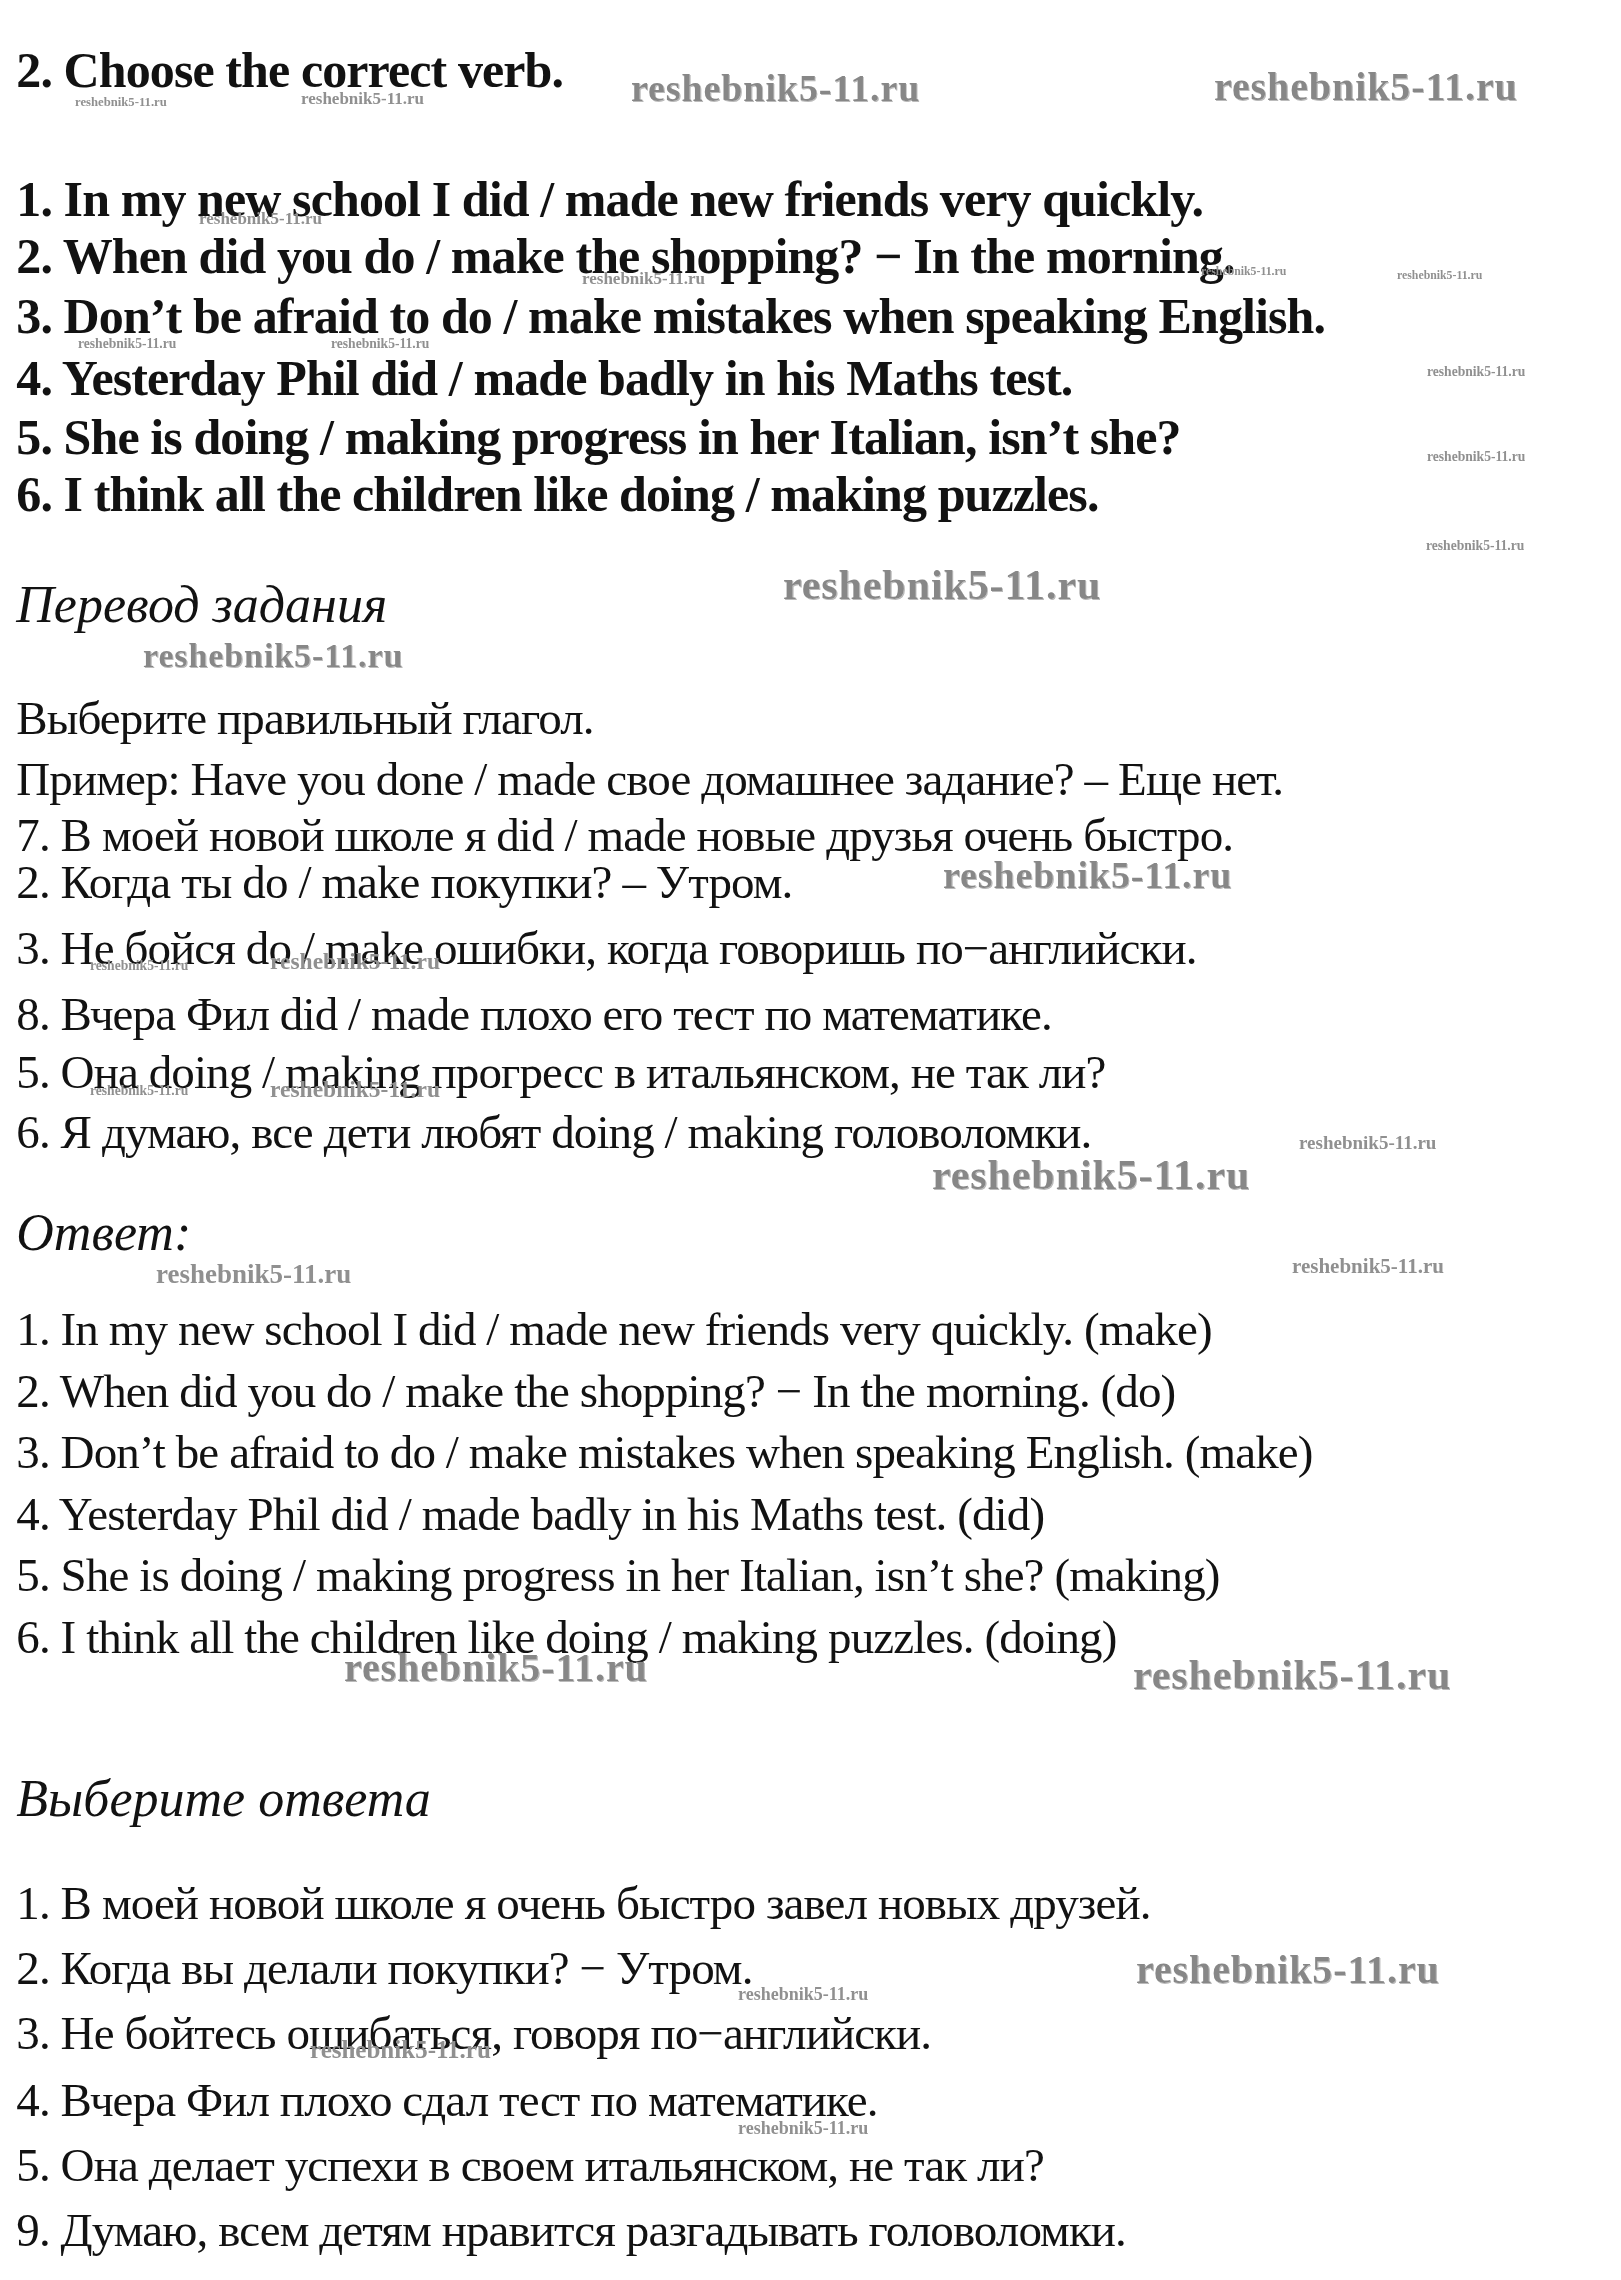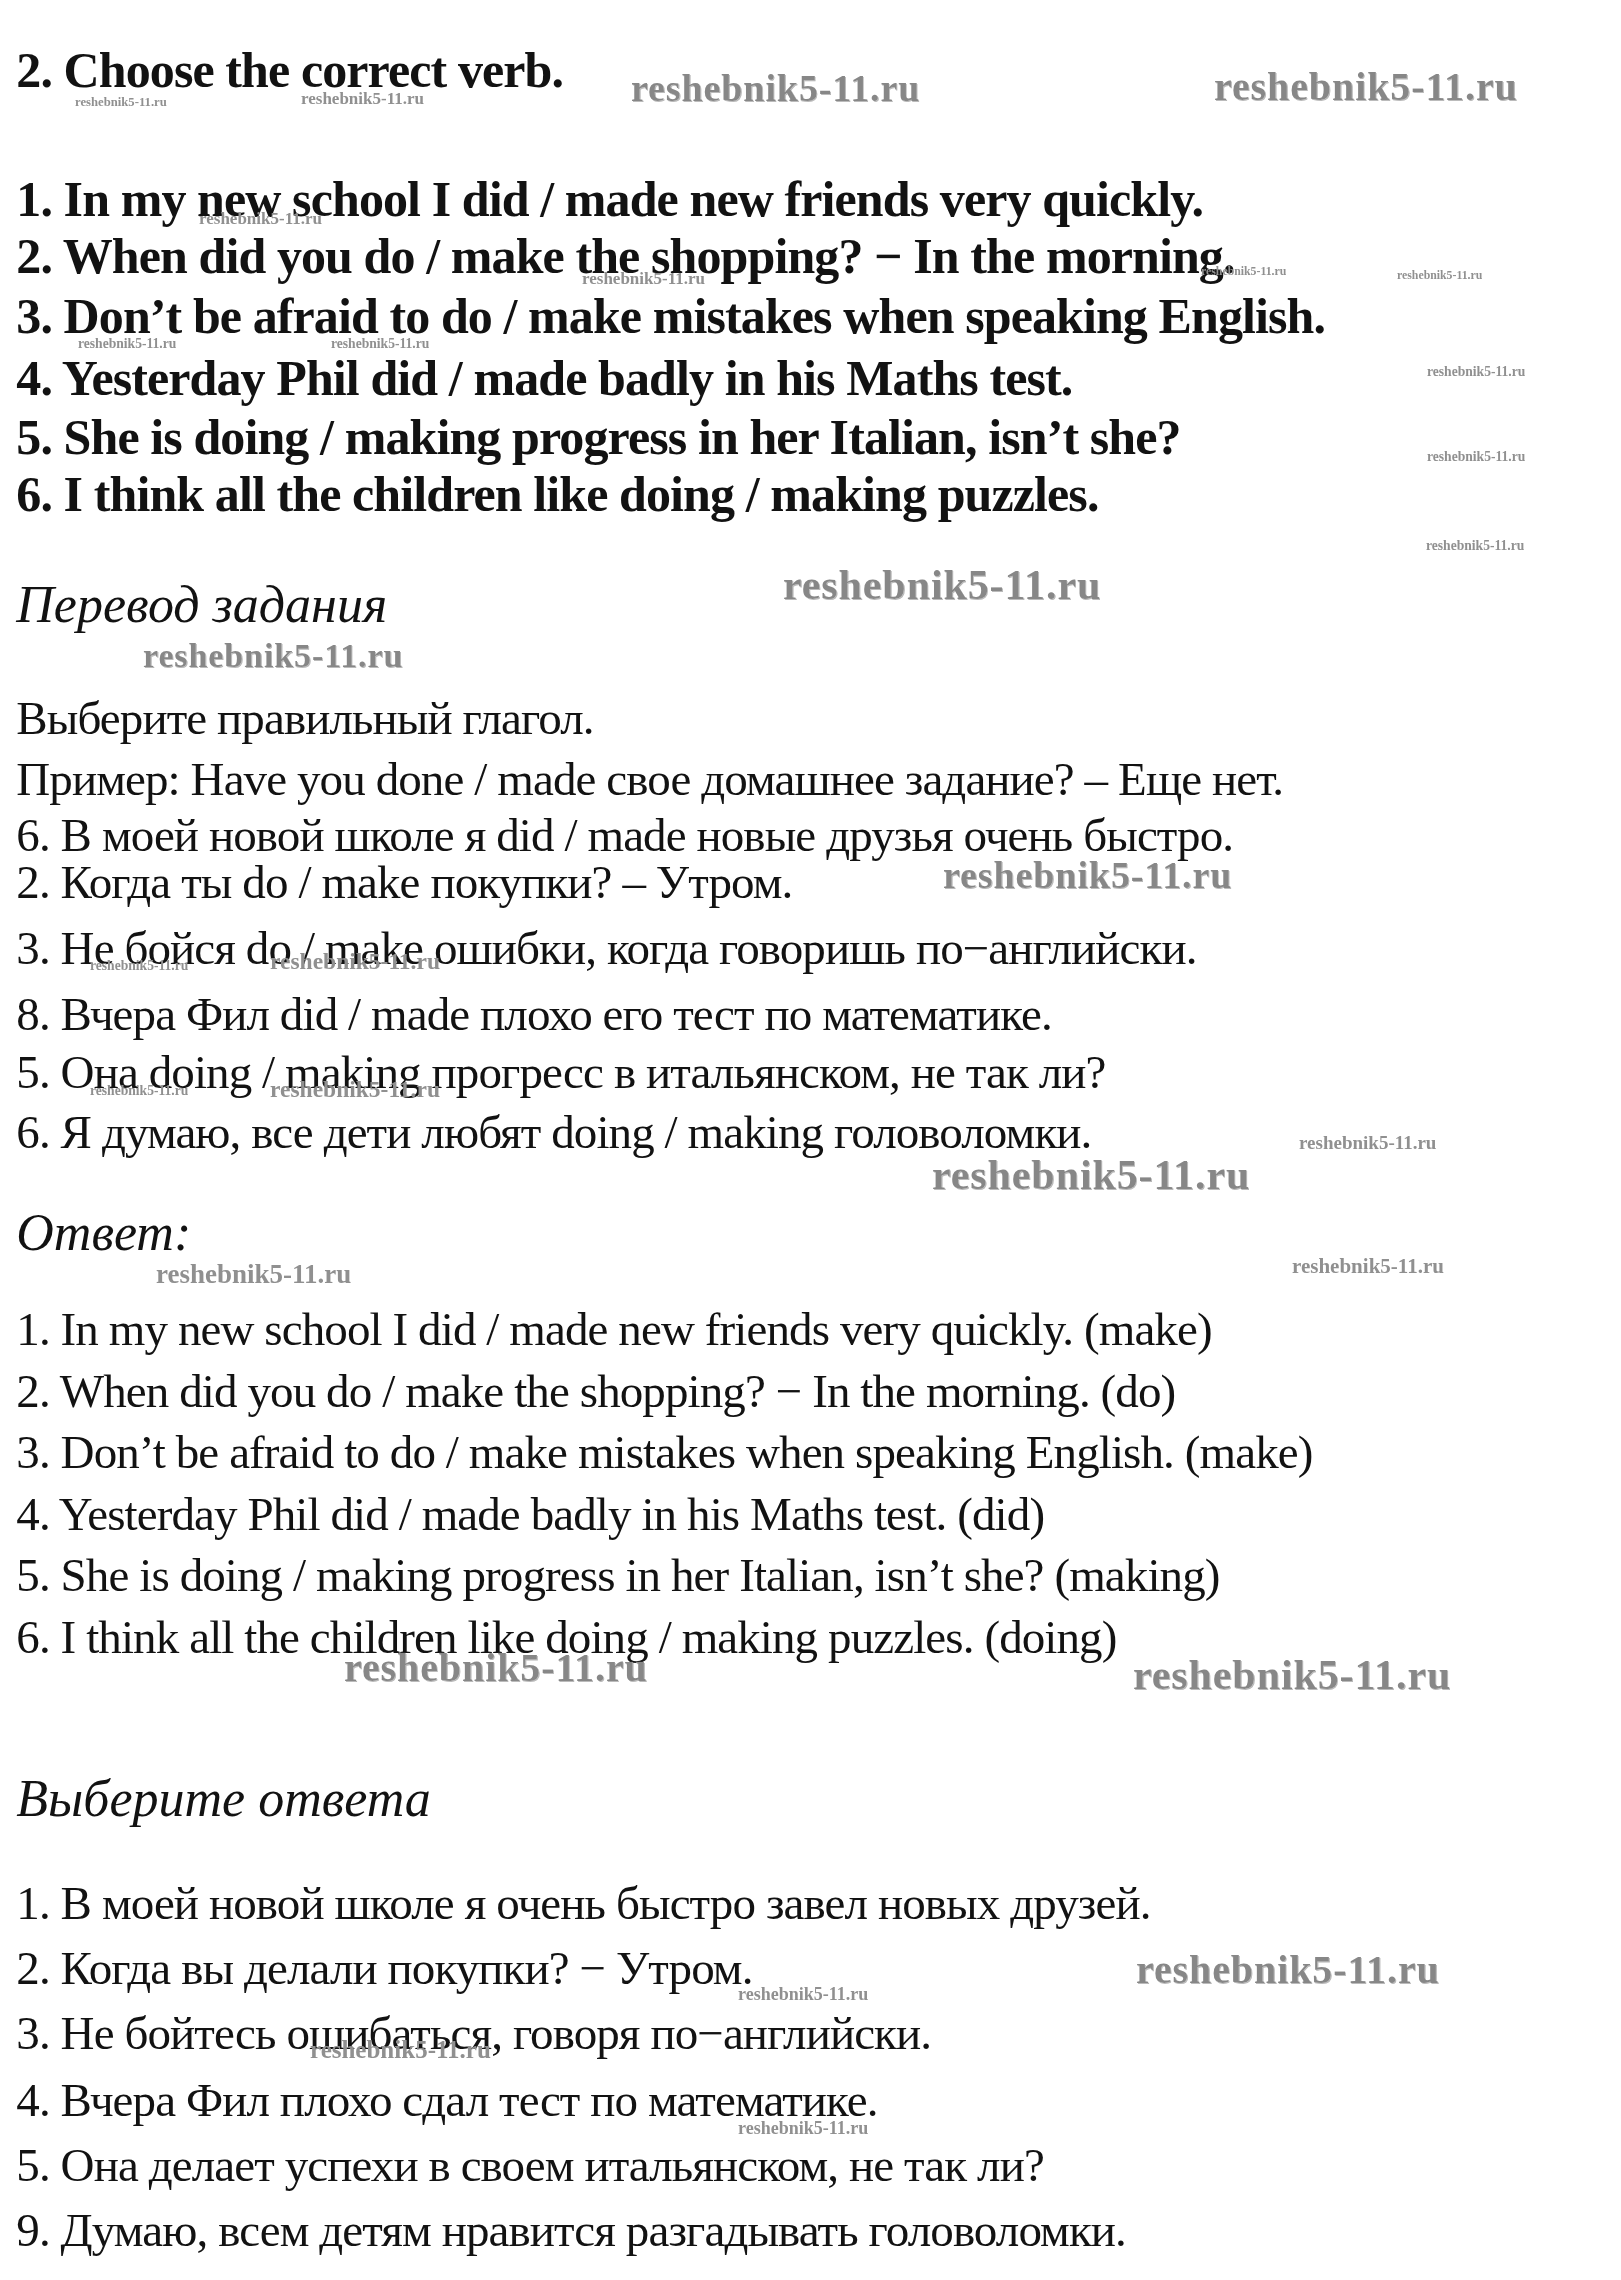--- a/index.html
+++ b/index.html
@@ -47,21 +47,21 @@
   <div class="tline bold-line" style="top:174px">1. In my new school I did / made new friends very quickly.</div>
   <div class="tline bold-line" style="top:231px">2. When did you do / make the shopping? − In the morning.</div>
   <div class="tline bold-line" style="top:291px">3. Don’t be afraid to do / make mistakes when speaking English.</div>
   <div class="tline bold-line" style="top:353px">4. Yesterday Phil did / made badly in his Maths test.</div>
   <div class="tline bold-line" style="top:412px">5. She is doing / making progress in her Italian, isn’t she?</div>
   <div class="tline bold-line" style="top:469px">6. I think all the children like doing / making puzzles.</div>
 
   <div class="tline header-line" style="top:579px">Перевод задания</div>
   <div class="tline reg-line" style="top:695px">Выберите правильный глагол.</div>
   <div class="tline reg-line" style="top:756px">Пример: Have you done / made свое домашнее задание? – Еще нет.</div>
-  <div class="tline reg-line" style="top:812px">6. В моей новой школе я did / made новые друзья очень быстро.</div>
+  <div class="tline reg-line" style="top:812px">7. В моей новой школе я did / made новые друзья очень быстро.</div>
   <div class="tline reg-line" style="top:859px">2. Когда ты do / make покупки? – Утром.</div>
   <div class="tline reg-line" style="top:925px">3. Не бойся do / make ошибки, когда говоришь по−английски.</div>
   <div class="tline reg-line" style="top:991px">8. Вчера Фил did / made плохо его тест по математике.</div>
   <div class="tline reg-line" style="top:1049px">5. Она doing / making прогресс в итальянском, не так ли?</div>
   <div class="tline reg-line" style="top:1109px">6. Я думаю, все дети любят doing / making головоломки.</div>
 
   <div class="tline header-line" style="top:1207px">Ответ:</div>
   <div class="tline reg-line" style="top:1306px">1. In my new school I did / made new friends very quickly. (make)</div>
   <div class="tline reg-line" style="top:1368px">2. When did you do / make the shopping? − In the morning. (do)</div>
   <div class="tline reg-line" style="top:1429px">3. Don’t be afraid to do / make mistakes when speaking English. (make)</div>

